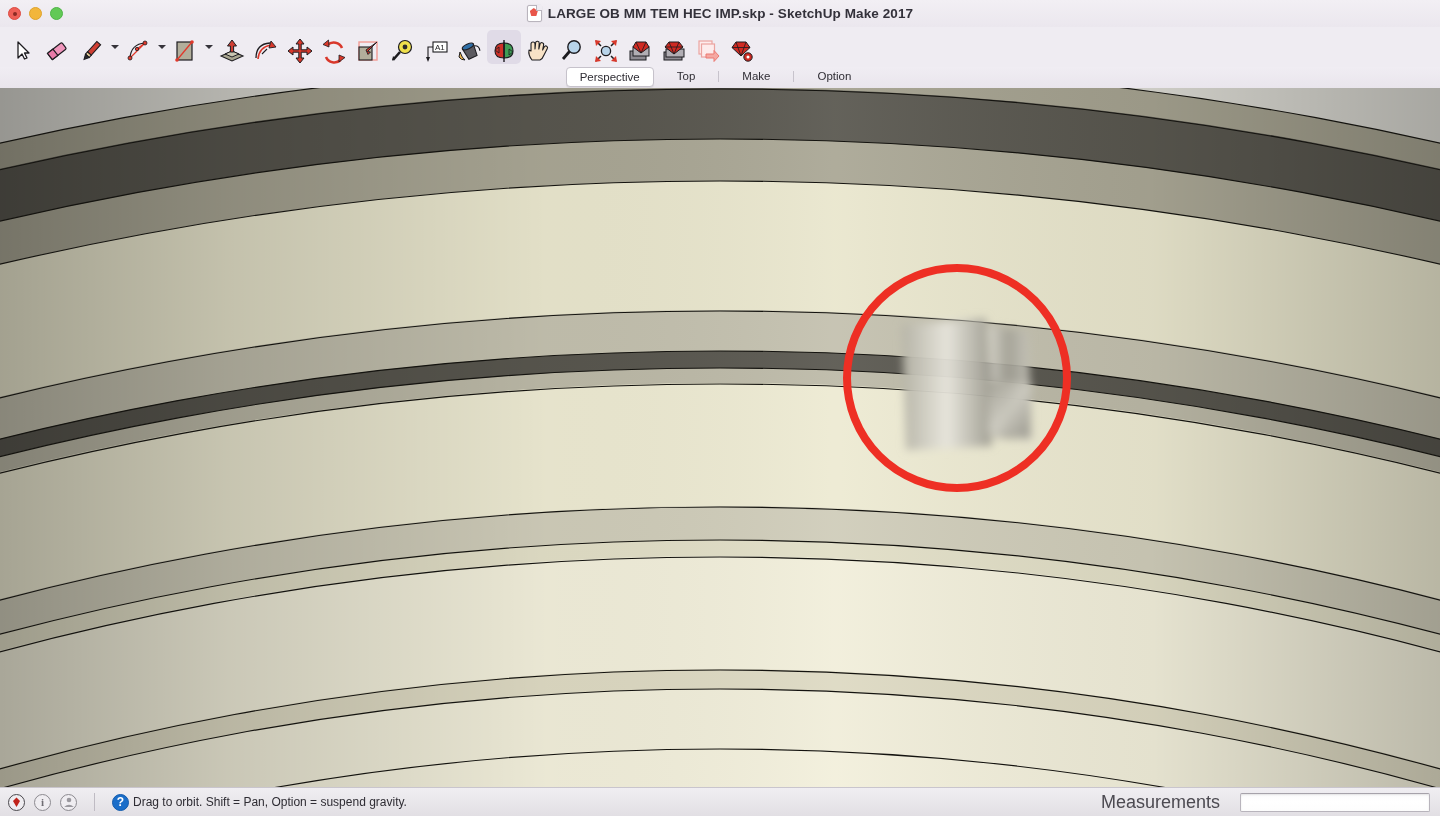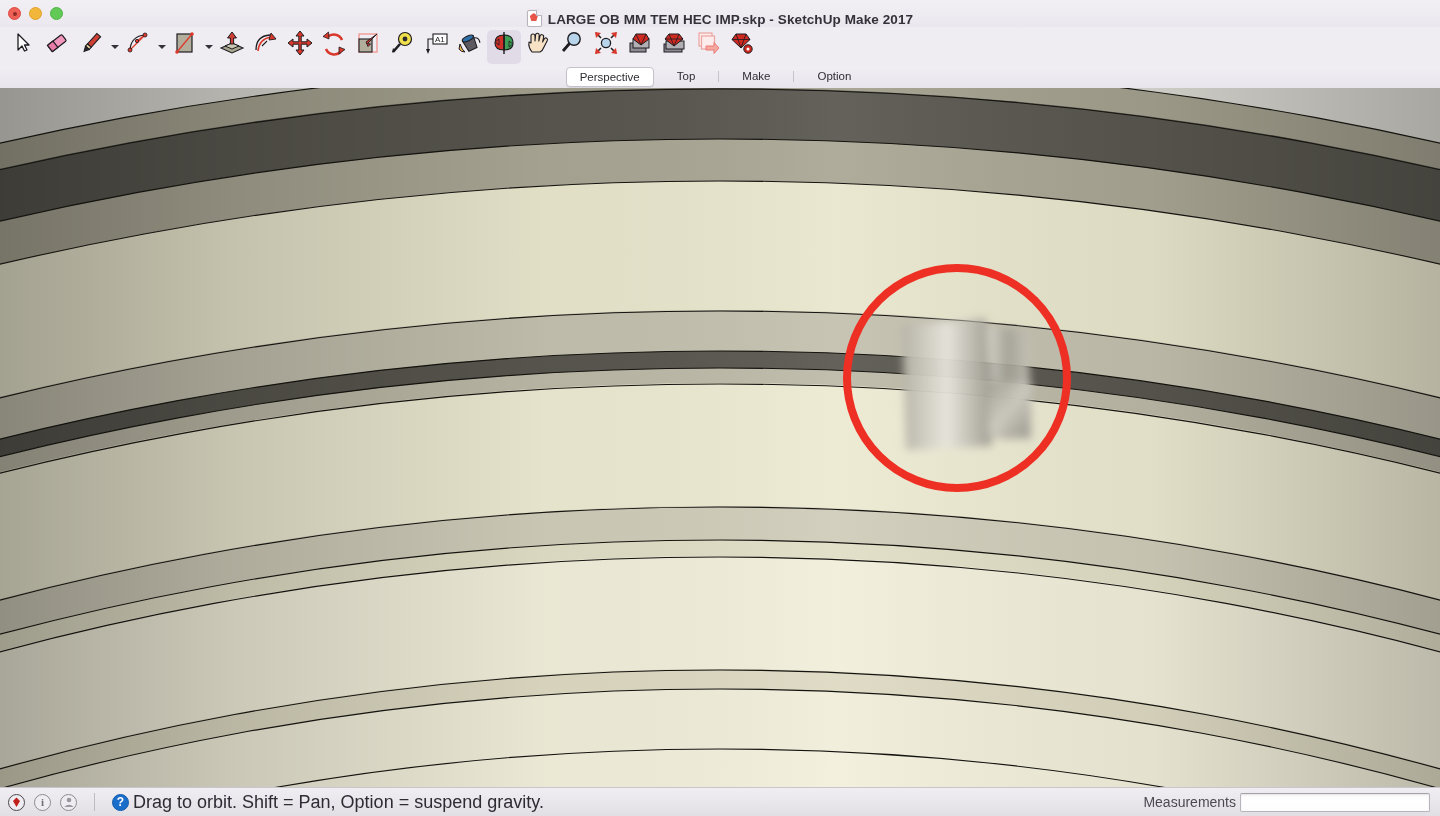--- a/index.html
+++ b/index.html
@@ -25,21 +25,21 @@
   .tl { width: 13px; height: 13px; border-radius: 50%; position: relative; }
   .tl.red    { background: #ee5f56; border: 1px solid #dd4b42; }
   .tl.yellow { background: #f2b63b; border: 1px solid #dfa32b; }
   .tl.green  { background: #62c956; border: 1px solid #4eb546; }
   .tl.red::after {
     content:""; position:absolute; left:4px; top:4px;
     width:4px; height:4px; border-radius:50%; background:#8c2b24;
   }
   .title-wrap {
     position: absolute; left: 0; top: 0; width: 1440px; height: 27px;
-    display: flex; align-items: flex-end; justify-content: center; gap: 6px;
+    display: flex; align-items: center; justify-content: center; gap: 6px;
   }
   .doc-icon {
     width: 15px; height: 17px; background: #ffffff;
     border: 1px solid #b9b4bd; border-radius: 2px; position: relative;
     box-shadow: 0 0 0 0.5px rgba(0,0,0,.04);
   }
   .doc-icon::before {
     content:""; position:absolute; left:2px; top:2px; width:8px; height:8px;
     background: #e8554a; clip-path: polygon(50% 0,100% 38%,82% 100%,18% 100%,0 38%);
   }
@@ -54,21 +54,21 @@
   }
 
   
   .toolbar {
     position: absolute; left: 0; top: 27px; width: 1440px; height: 40px;
     background: #efecf2;
     display: flex; align-items: center; padding-left: 6px;
   }
   .tool {
     position: relative; width: 34px; height: 34px;
-    display: flex; align-items: flex-start; justify-content: center;
+    display: flex; align-items: flex-end; justify-content: center;
     border-radius: 5px; flex: none;
   }
   .tool.active { background: #e0dbe7; }
   .tool svg { display: block; }
   .tool-caret {
     width: 13px; height: 34px; display: flex; align-items: center;
     justify-content: center; flex: none;
   }
   .tool-caret::after {
     content:""; width:0; height:0;
@@ -119,25 +119,25 @@
     font-size: 11px; color: #6f6d73; font-weight: bold;
     font-family: "Liberation Serif", serif;
   }
   .sb-circ.dark { border-color: #4a484d; }
   .sb-circ.help {
     background: #1b6ec9; border-color: #135bad; color: #fff;
     font-family: "Liberation Sans", sans-serif; font-weight: bold; font-size: 12px;
   }
   .sb-divider { width:1px; height:18px; background:#bfbbc3; margin: 0 8px; }
   .sb-hint {
-    font-size: 18px; color: #2e2c33; margin-left: 4px; white-space: nowrap;
+    font-size: 12px; color: #2e2c33; margin-left: 4px; white-space: nowrap;
   }
   .sb-spacer { flex: 1; }
   .meas-label {
-    font-size: 14px; color: #4c4a51; margin-right: 4px; white-space: nowrap;
+    font-size: 18px; color: #4c4a51; margin-right: 20px; white-space: nowrap;
   }
   .meas-box {
     width: 190px; height: 19px; margin-right: 10px;
     background: linear-gradient(180deg,#fbfbfc 0%,#ffffff 45%,#fdfdfd 100%);
     border: 1px solid #b8b4bc; border-top-color: #a6a2aa;
     border-radius: 2px;
     box-shadow: inset 0 1px 2px rgba(0,0,0,.10);
   }
 
   

